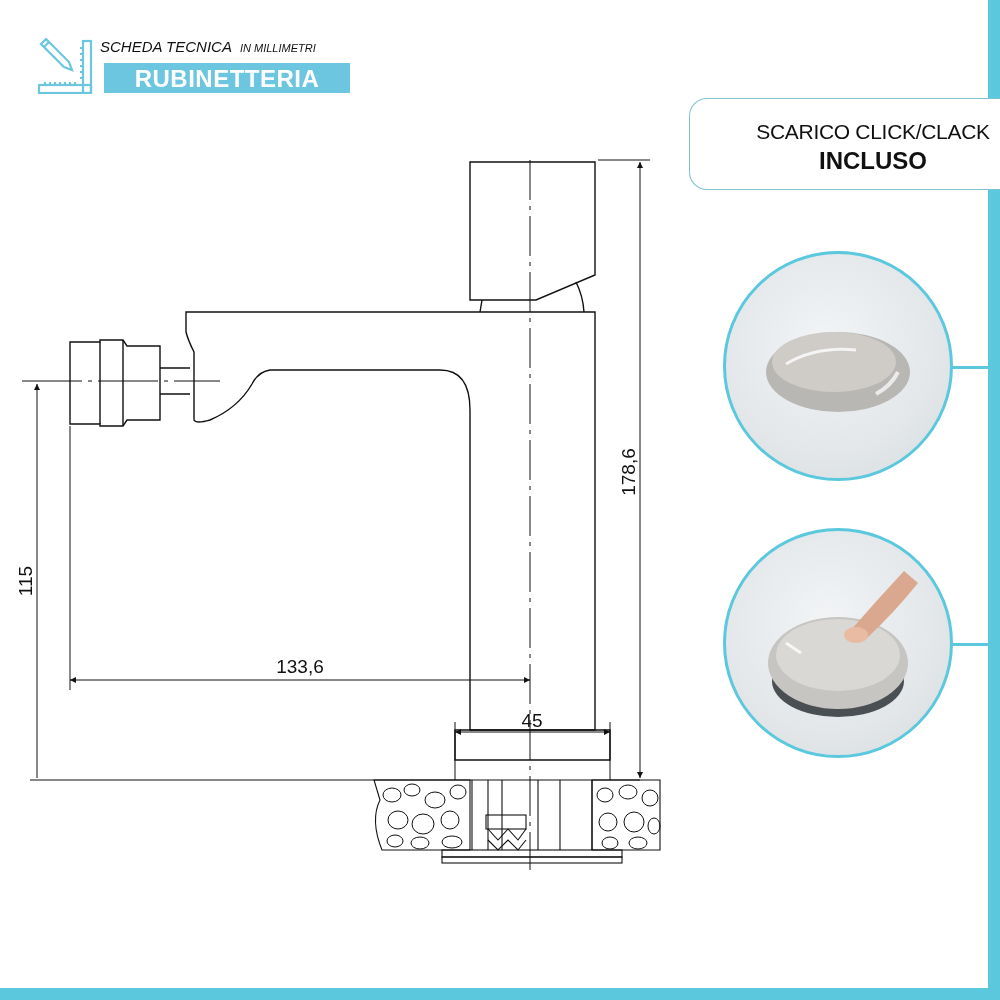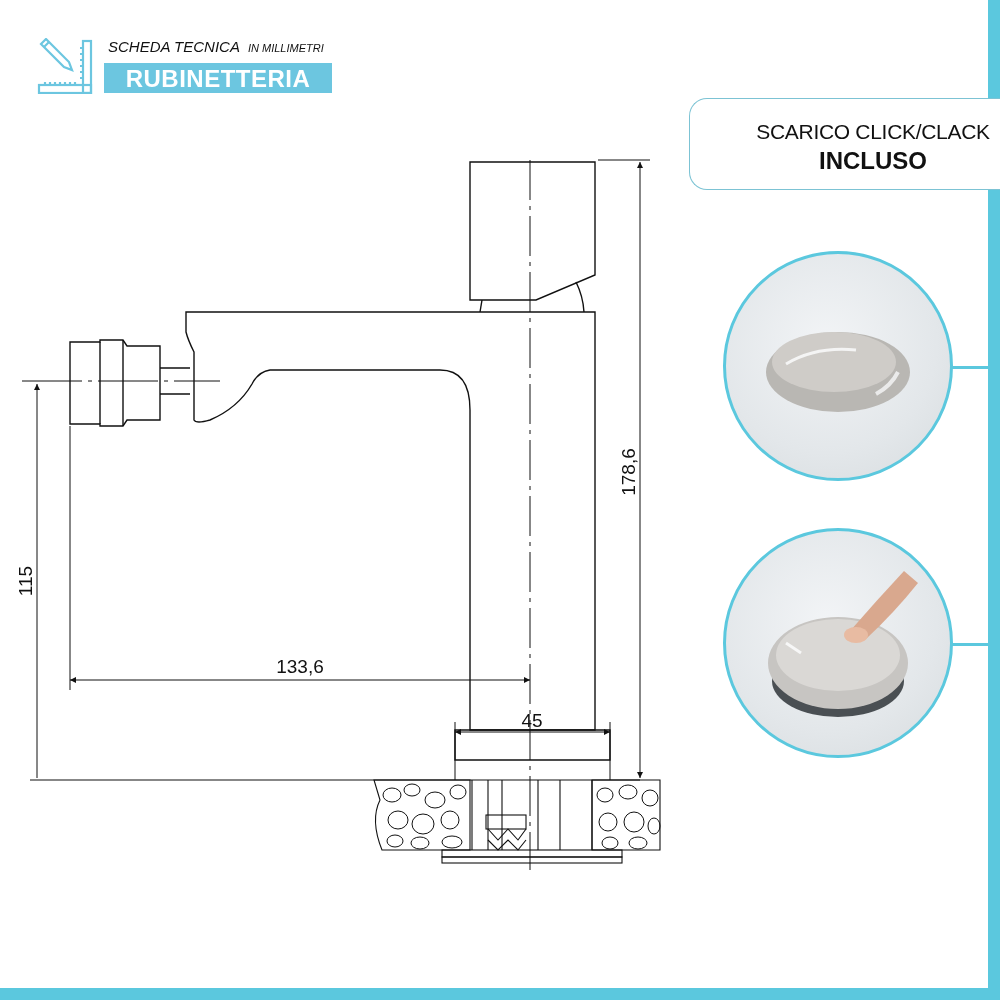--- a/index.html
+++ b/index.html
@@ -1,23 +1,23 @@
 <!DOCTYPE html>
 <html><head>
 <meta charset="utf-8">
 <style>
   html,body{margin:0;padding:0;}
   body{width:1000px;height:1000px;position:relative;overflow:hidden;background:#ffffff;font-family:"Liberation Sans",sans-serif;}
   .right-stripe{position:absolute;left:988px;top:0;width:12px;height:1000px;background:#5bc8de;}
   .bottom-stripe{position:absolute;left:0;top:988px;width:1000px;height:12px;background:#5bc8de;}
   .header{position:absolute;left:36px;top:38px;width:340px;height:60px;}
   .header-icon{position:absolute;left:0;top:0;width:60px;height:56px;}
-  .subtitle{position:absolute;left:72px;top:0;font-size:15px;font-style:italic;color:#111;white-space:nowrap;}
+  .subtitle{position:absolute;left:64px;top:0;font-size:15px;font-style:italic;color:#111;white-space:nowrap;}
   .subtitle .unit{font-size:11px;margin-left:8px;}
-  .banner{position:absolute;left:68px;top:25px;width:228px;height:30px;background:#6cc6e0;color:#ffffff;font-weight:bold;font-size:24px;text-align:center;line-height:31px;letter-spacing:0.5px;}
+  .banner{position:absolute;left:68px;top:25px;width:246px;height:30px;background:#6cc6e0;color:#ffffff;font-weight:bold;font-size:24px;text-align:center;line-height:31px;letter-spacing:0.5px;}
   .callout{position:absolute;left:689px;top:98px;width:367px;height:92px;border:1.3px solid #7cc3d4;border-right:none;border-radius:18px 0 0 18px;box-sizing:border-box;background:#fff;text-align:center;}
   .callout .l1{margin-top:21px;font-size:21px;color:#111;letter-spacing:-0.3px;}
   .callout .l2{margin-top:3px;font-size:24px;font-weight:bold;color:#111;text-align:center;}
   .photo{position:absolute;width:230px;height:230px;border-radius:50%;border:3px solid #5bc8de;box-sizing:border-box;overflow:hidden;background:radial-gradient(circle at 45% 40%,#f2f4f6 0%,#e3e7ea 60%,#d6dbde 100%);}
   .photo1{left:723px;top:251px;}
   .photo2{left:723px;top:528px;}
   .connector{position:absolute;height:3px;background:#5bc8de;}
   svg.drawing{position:absolute;left:0;top:0;}
 </style>
 </head>

